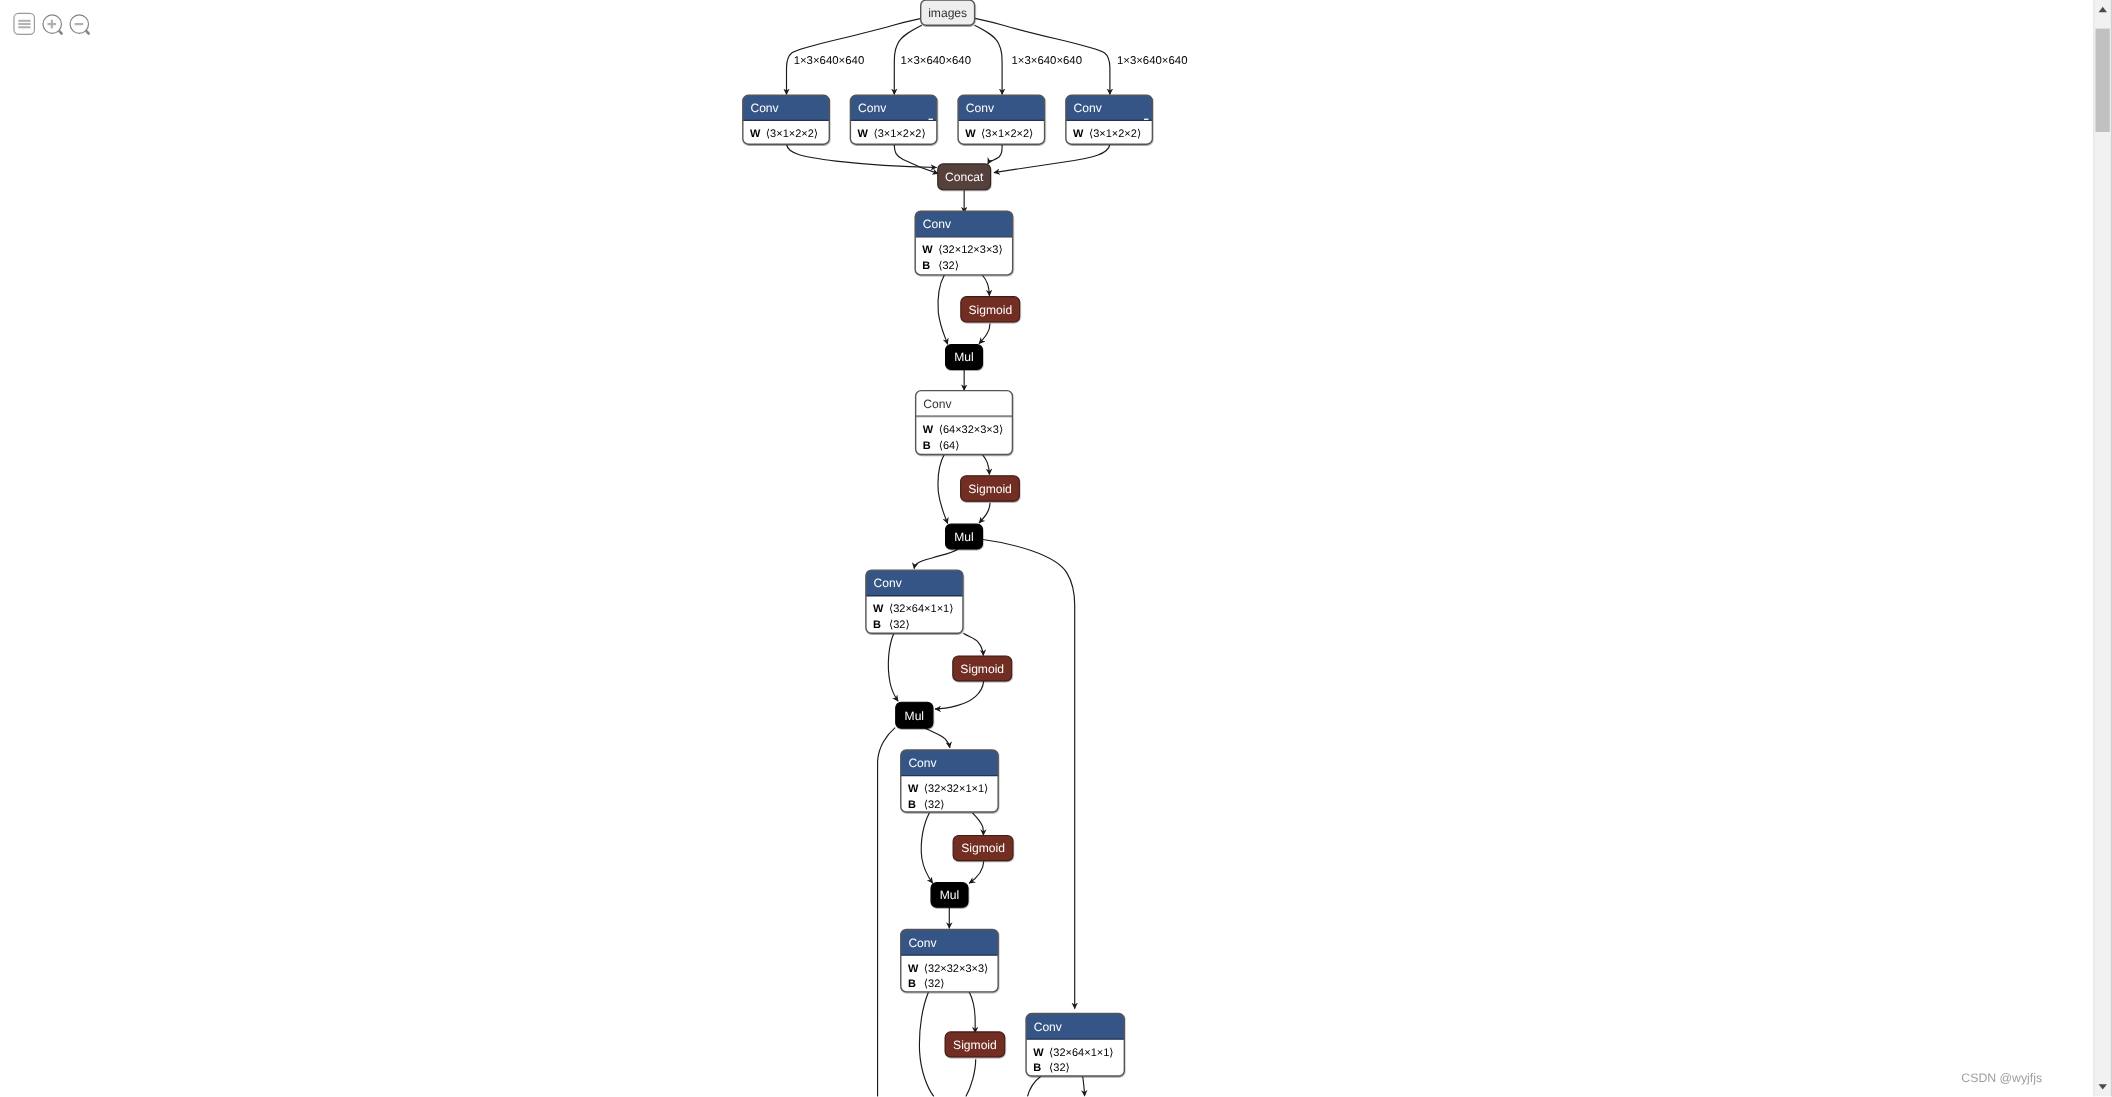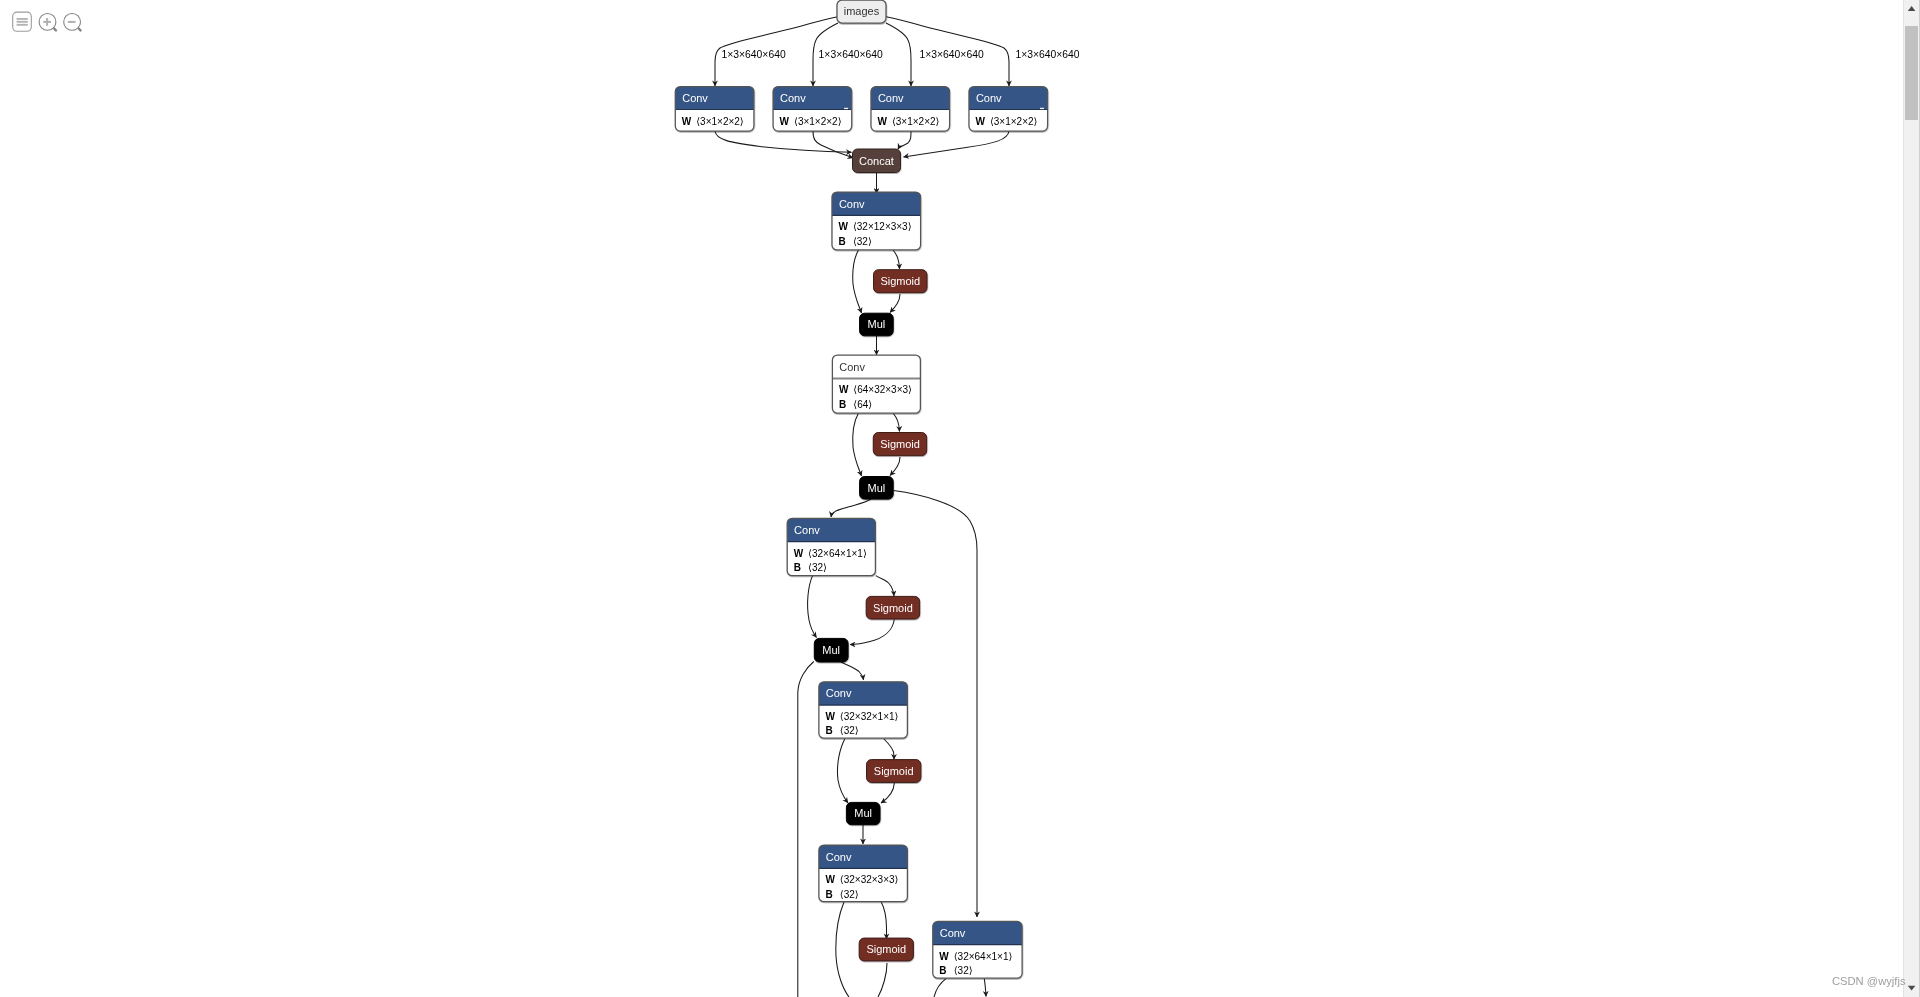--- a/index.html
+++ b/index.html
@@ -23,21 +23,21 @@
   .inp-lbl{font-size:11px;fill:#333333;dominant-baseline:middle;}
 
   
   .vscroll{position:absolute;left:1903px;top:0;width:17px;height:997px;background:#f1f1f1;
            border-left:1px solid #e4e4e4;border-right:1px solid #cfcfcf;box-sizing:border-box;}
   .vscroll .thumb{position:absolute;left:1.2px;width:12.6px;background:#c1c1c1;border-radius:0;}
   .vscroll .arrow{position:absolute;left:0;width:15px;height:16px;}
   .vscroll .arrow svg{display:block;}
 
   
-  .watermark{position:absolute;left:1832px;top:973.5px;font-size:11.2px;color:#9e9e9e;
+  .watermark{position:absolute;left:1783px;top:973.5px;font-size:11.2px;color:#9e9e9e;
              letter-spacing:0;white-space:nowrap;line-height:14px;}
 </style>
 </head>
 <body>
 
 <div id="app">
 
   <svg class="toolbar" width="90" height="40" viewBox="0 0 90 40" xmlns="http://www.w3.org/2000/svg">
     <g>
       <rect x="12.7" y="12.1" width="18.6" height="19.2" rx="4.2" ry="4.2" fill="#ffffff" stroke="#9b9b9b" stroke-width="1.1"></rect>

